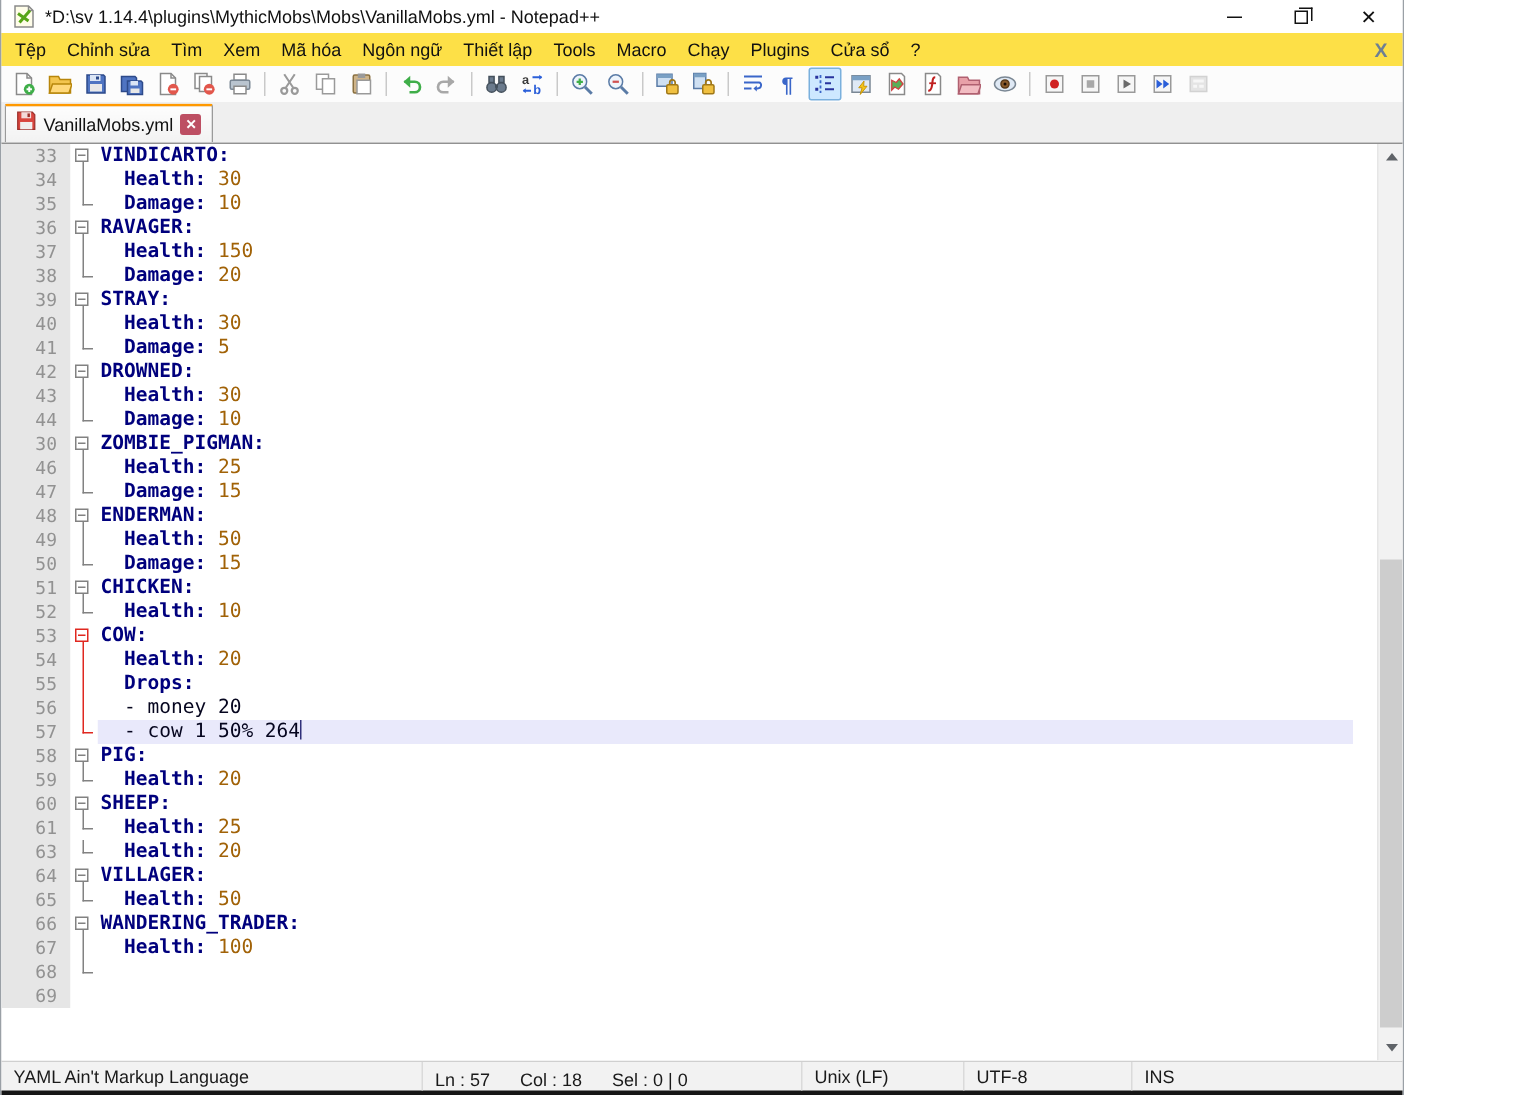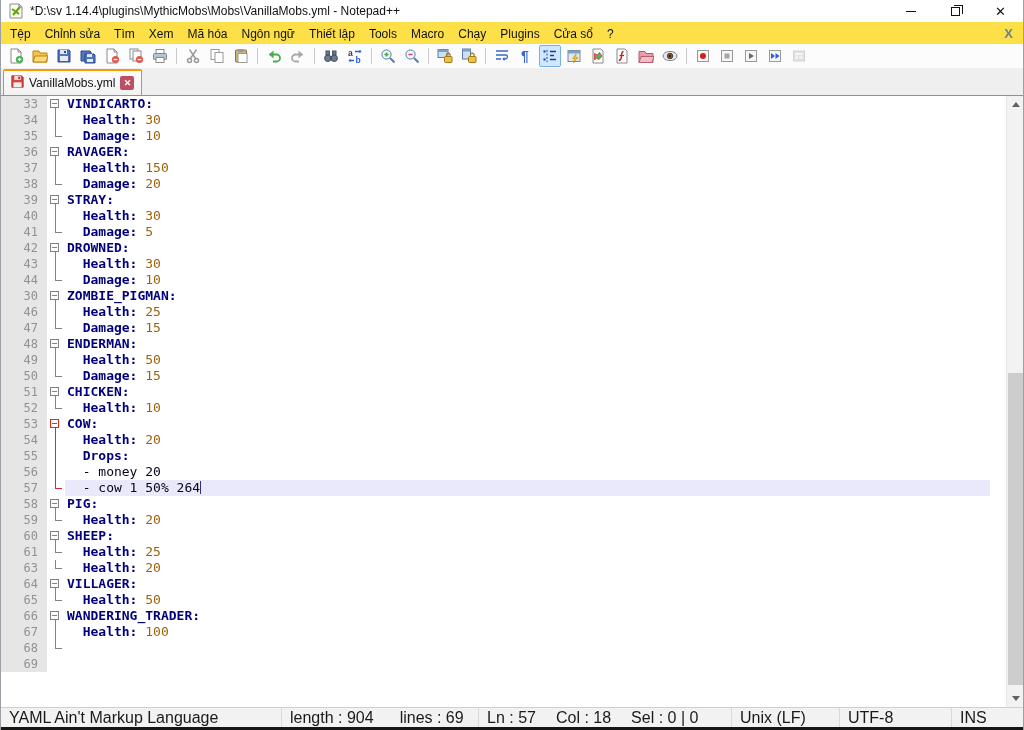--- a/index.html
+++ b/index.html
@@ -1,18 +1,18 @@
 <!DOCTYPE html>
 <html><head>
 <meta charset="utf-8">
 <style>
   * { margin:0; padding:0; box-sizing:border-box; }
   html,body { width:1024px; height:730px; overflow:hidden; background:#fff;
               font-family:"Liberation Sans", sans-serif; }
-  .window { position:relative; width:1024px; height:730px; background:#fff;
+  .window { position:relative; width:936px; height:730px; background:#fff;
             border-left:1px solid #9aa0a6; border-right:1px solid #9aa0a6; }
 
   
   .titlebar { height:22px; display:flex; align-items:center; background:#fff; }
   .app-icon { width:16px; height:16px; margin:0 6px 0 7px; flex:none; }
   .title-text { font-size:12px; color:#111; white-space:nowrap; }
   .title-spacer { flex:1; }
   .win-btn { width:45px; height:22px; display:flex; align-items:center; justify-content:center; flex:none; }
   .glyph-min { width:10px; height:1px; background:#111; }
   .glyph-max { width:9px; height:9px; border:1px solid #111; position:relative; }
@@ -74,21 +74,21 @@
               align-items:center; justify-content:center; }
   .sb-arrow.up { top:0; } .sb-arrow.down { bottom:0; }
   .sb-arrow.up::after { content:""; border-left:4px solid transparent; border-right:4px solid transparent;
                         border-bottom:5px solid #5f6368; }
   .sb-arrow.down::after { content:""; border-left:4px solid transparent; border-right:4px solid transparent;
                           border-top:5px solid #5f6368; }
   .sb-thumb { position:absolute; left:1px; width:15px; top:45.4%; height:51%; background:#cdcdcd; }
 
   
   .statusbar { height:23px; display:flex; background:#f2f2f2; border-top:1px solid #cfcfcf;
-               border-bottom:3px solid #161616; font-size:16px; color:#1a1a1a; align-items:center; }
+               border-bottom:3px solid #161616; font-size:12px; color:#1a1a1a; align-items:center; }
   .st-cell { height:100%; display:flex; align-items:center; padding-left:8px; white-space:nowrap;
              border-left:1px solid #dadada; }
   .st-cell:first-child { border-left:none; }
   .st-doctype { width:280px; }
   .st-size { width:197px; gap:26px; }
   .st-pos { width:253px; gap:20px;align-items:flex-end; }
   .st-eol { width:108px; }
   .st-enc { width:112px; }
   .st-ins { flex:1; }
 </style>
@@ -649,24 +649,20 @@
       </div>
     <div class="scrollbar">
       <div class="sb-arrow up"></div>
       <div class="sb-thumb"></div>
       <div class="sb-arrow down"></div>
     </div>
   </div>
 
   <div class="statusbar">
     <div class="st-cell st-doctype">YAML Ain't Markup Language</div>
-    <div class="st-cell st-size">
-      <span>length : 904</span>
-      <span>lines : 69</span>
-    </div>
     <div class="st-cell st-pos">
       <span>Ln : 57</span>
       <span>Col : 18</span>
       <span>Sel : 0 | 0</span>
     </div>
     <div class="st-cell st-eol">Unix (LF)</div>
     <div class="st-cell st-enc">UTF-8</div>
     <div class="st-cell st-ins">INS</div>
   </div>
 

